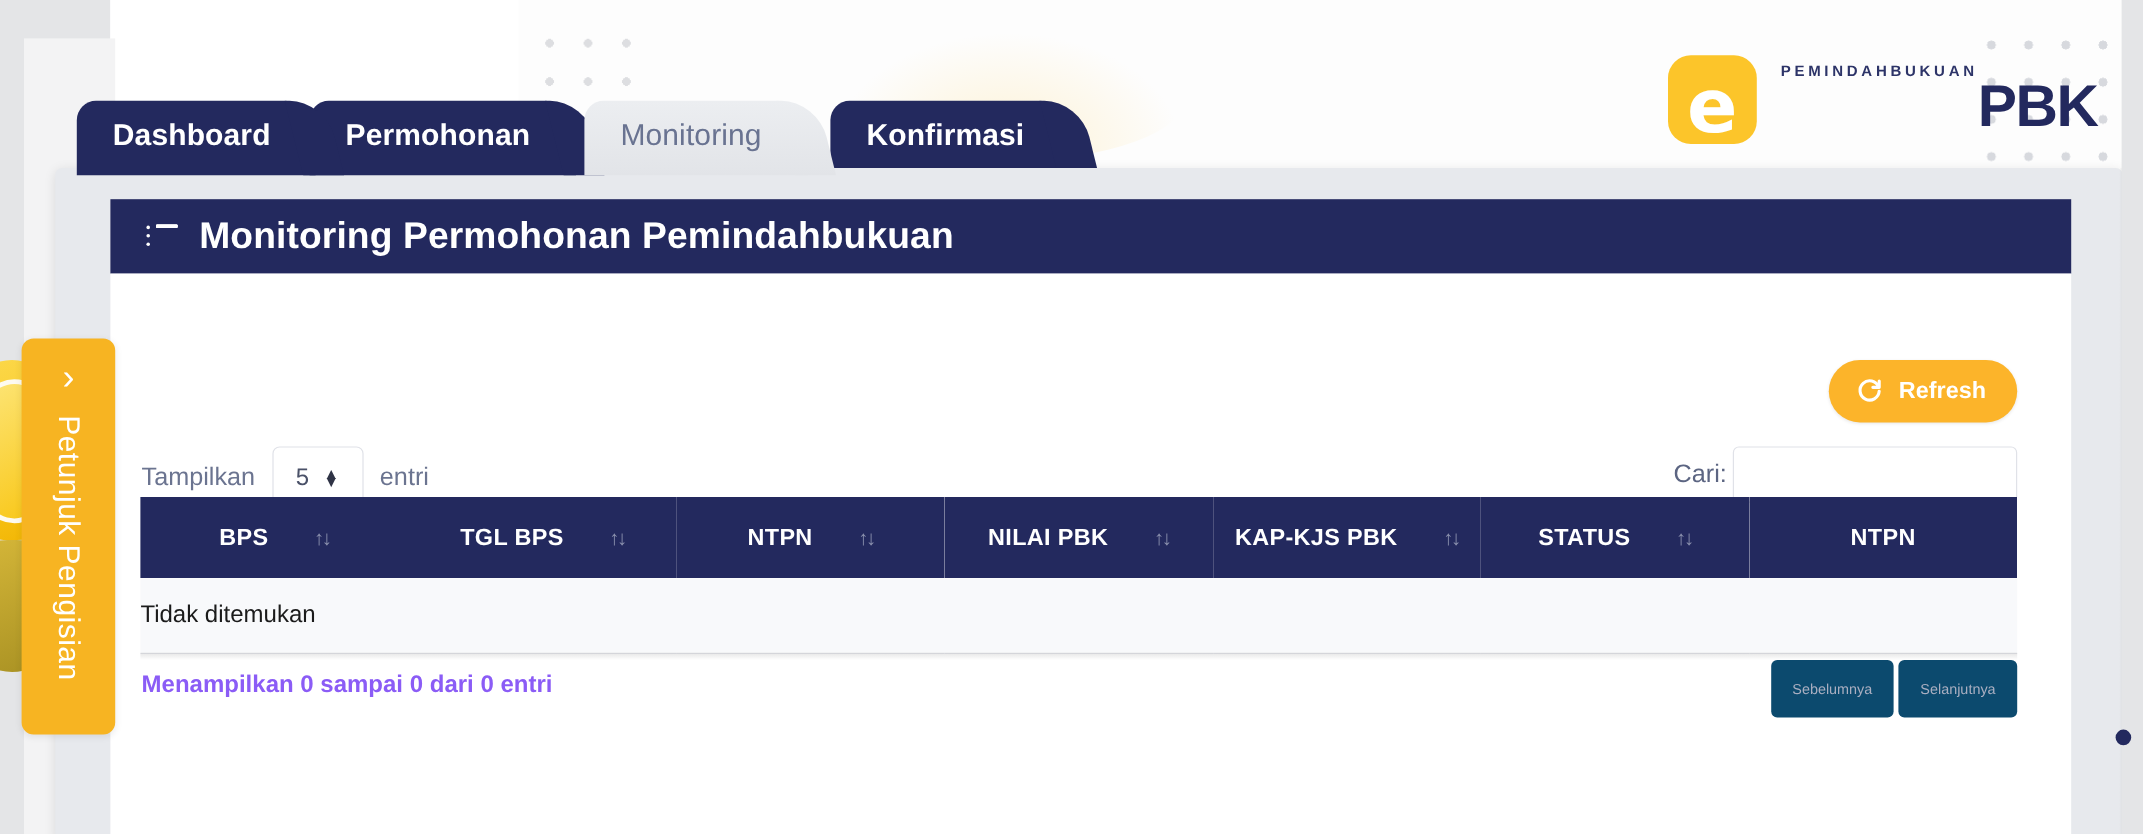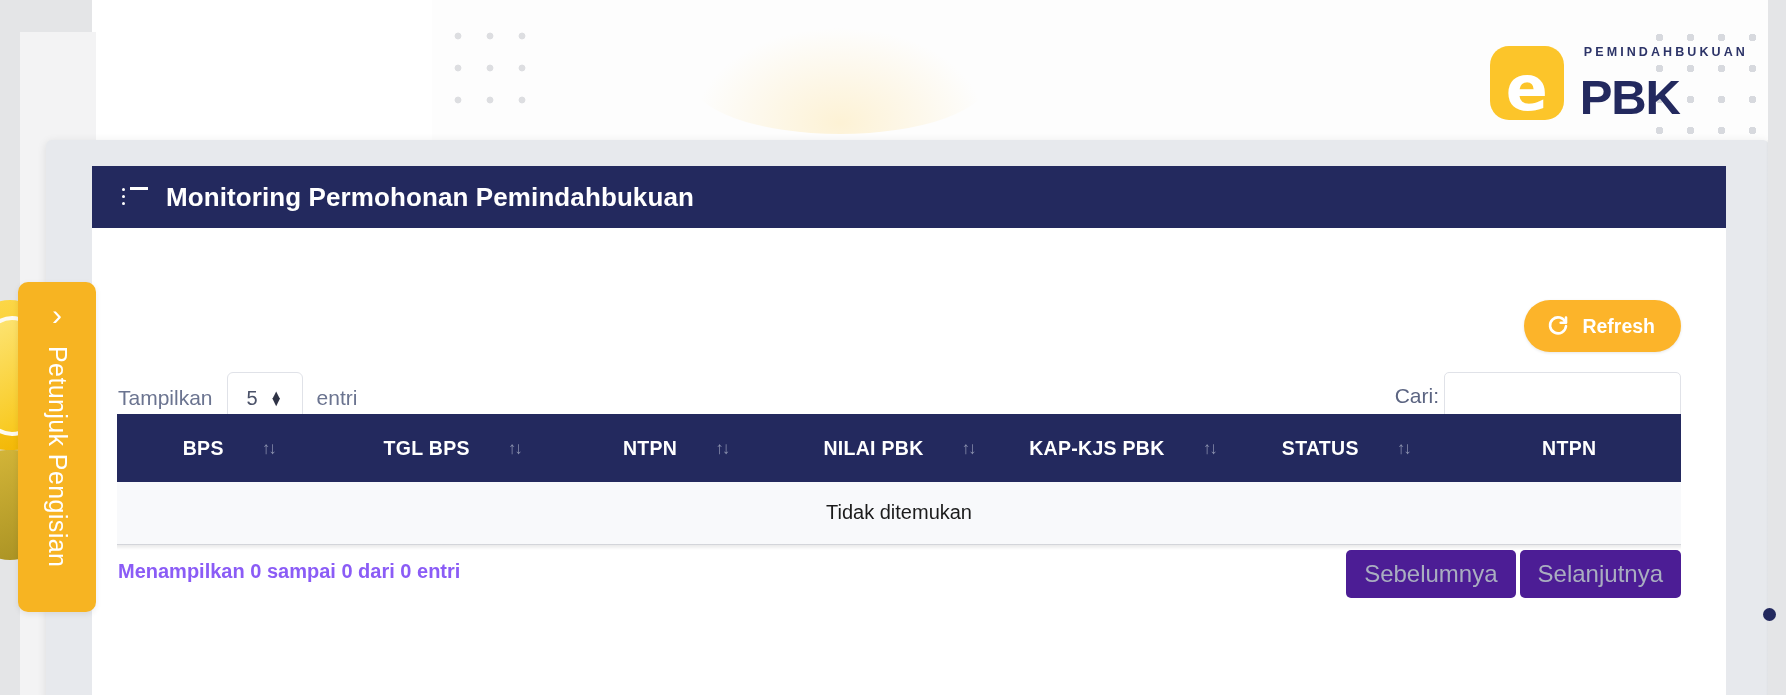--- a/index.html
+++ b/index.html
@@ -128,21 +128,21 @@
     background: #fcc52a;
     position: relative;
     display: flex; align-items: center; justify-content: center;
   }
   .logo-e {
     font-family: "DejaVu Sans", sans-serif;
     font-size: 62px; font-weight: bold;
     color: #ffffff; line-height: 1;
     margin-top: 12px;
   }
-  .logo-text { display: flex; flex-direction: column; line-height: 1; }
+  .logo-text { display: flex; flex-direction: row; line-height: 1; }
   .logo-sub {
     font-size: 12.5px; letter-spacing: 3.1px; font-weight: bold;
     color: #2d3468; margin-bottom: 2px; padding-left: 4px;
   }
   .logo-main {
     font-size: 49px; font-weight: bold; letter-spacing: -1.2px;
     color: #23295e; line-height: 0.94; margin-top: 13px;
   }
 
   
@@ -172,21 +172,21 @@
   .panel-header .list-icon i:nth-child(2) { top: 8px; }
   .panel-header .list-icon i:nth-child(3) { top: 15px; }
   .panel-header .list-icon b {
     position: absolute; left: 0; width: 3px; height: 3px;
     background: #ffffff; border-radius: 50%;
   }
   .panel-header .list-icon b:nth-of-type(1) { top: 1px; }
   .panel-header .list-icon b:nth-of-type(2) { top: 8px; }
   .panel-header .list-icon b:nth-of-type(3) { top: 15px; }
   .panel-title {
-    font-size: 26px; font-weight: bold; color: #ffffff;
+    font-size: 31px; font-weight: bold; color: #ffffff;
     letter-spacing: 0.1px;
   }
 
   .panel-body {
     position: absolute; left: 92px; top: 228px; width: 1634px; height: 470px;
     background: #ffffff;
     z-index: 3;
   }
 
   .refresh-btn {
@@ -254,42 +254,42 @@
   .th-label { flex: none; }
   .sort-ico {
     display: inline-flex; flex-direction: row;
     color: #8b91ae; font-size: 17px; line-height: 1;
     margin-left: 38px;
     letter-spacing: -2px;
     user-select: none;
   }
   table.dt tbody td {
     background: #f8f9fb;
-    height: 62px; text-align: center;
+    height: 62px; text-align: left;
     font-size: 20px; color: #1b1b1b;
     border-bottom: 1px solid #e9ebf0;
   }
   .tbl-shadow {
     position: absolute; left: 0; right: 0; top: 130px; height: 6px;
     background: linear-gradient(180deg, rgba(0,0,0,0.10), rgba(0,0,0,0));
     pointer-events: none;
   }
 
   .footer-row {
     position: absolute; left: 26px; right: 45px; top: 322px; height: 52px;
   }
   .info-text {
     position: absolute; left: 0; top: 10px;
     font-size: 20px; color: #8b5cf6; font-weight: bold;
   }
   .pager { position: absolute; right: 0; top: 0; display: flex; gap: 4px; }
   .pager button {
     height: 48px; padding: 0 18px;
-    background: #4c1d95; border: none; border-radius: 5px;
-    color: #a9aec0; font-size: 24px;
+    background: #0c4a6e; border: none; border-radius: 5px;
+    color: #a9aec0; font-size: 12px;
     font-family: "Liberation Sans", sans-serif;
     cursor: default;
   }
 
   
   .side-tab {
     position: absolute; left: 18px; top: 282px;
     width: 78px; height: 330px;
     background: #f7b422;
     border-radius: 10px;
@@ -350,20 +350,34 @@
   <div class="logo-wrap">
     <div class="logo-mark">
       <span class="logo-e">e</span>
     </div>
     <div class="logo-text">
       <span class="logo-sub">PEMINDAHBUKUAN</span>
       <span class="logo-main">PBK</span>
     </div>
   </div>
 
+  <div class="tabbar">
+    <div class="tab tab-dashboard">
+      <span>Dashboard</span>
+    </div>
+    <div class="tab tab-permohonan">
+      <span>Permohonan</span>
+    </div>
+    <div class="tab tab-monitoring active">
+      <span>Monitoring</span>
+    </div>
+    <div class="tab tab-konfirmasi">
+      <span>Konfirmasi</span>
+    </div>
+  </div>
 
   <div class="card"></div>
 
   <div class="panel-header">
     <span class="list-icon">
       <b></b>
         <b></b>
         <b></b>
       <i></i>
         <i></i>

